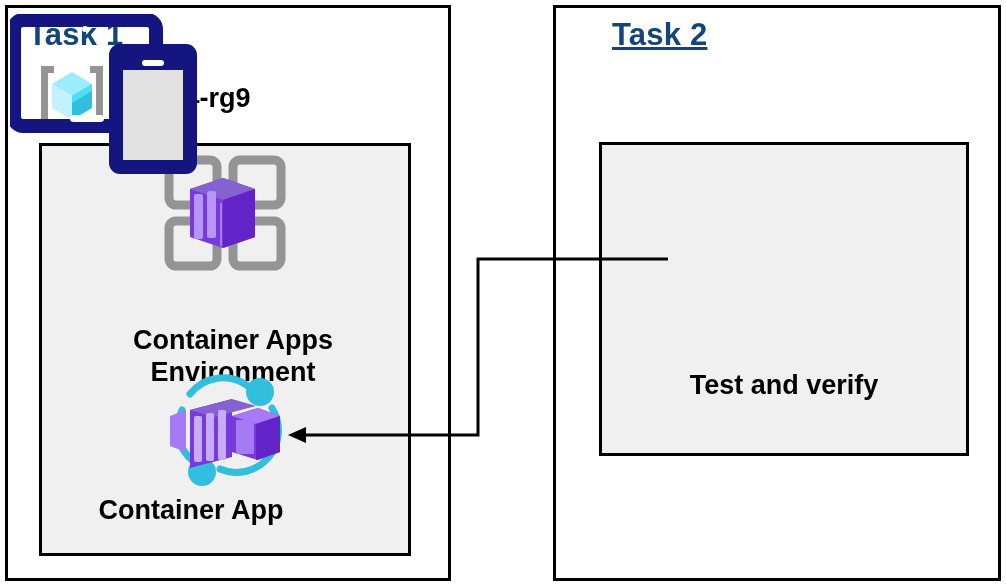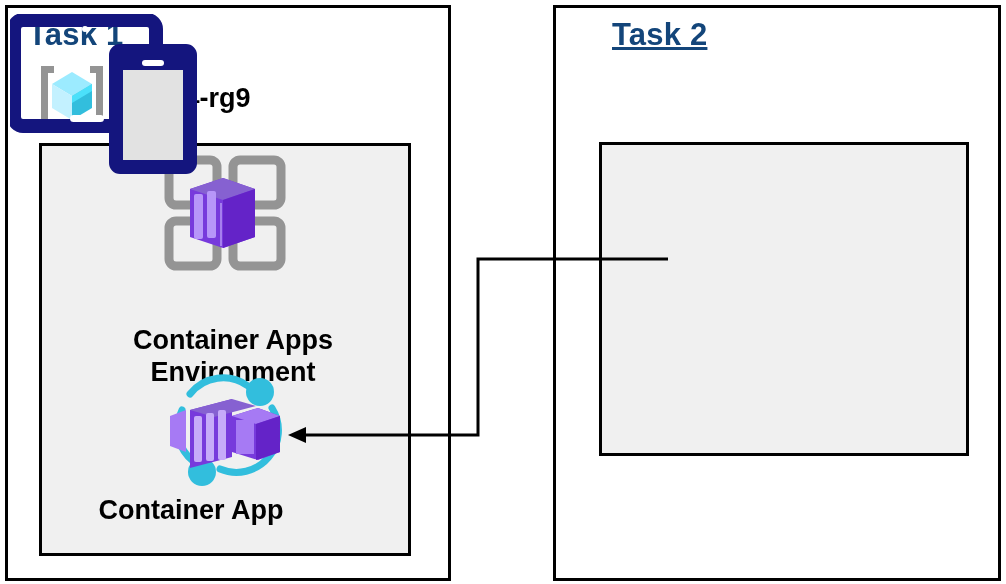--- a/index.html
+++ b/index.html
@@ -146,19 +146,20 @@
         <rect x="106" y="37" width="74" height="116" rx="4" fill="#e2e2e2" stroke="#14157e" stroke-width="14"></rect>
 
         <rect x="132" y="46" width="22" height="6" rx="3" fill="#ffffff"></rect>
 
         <rect x="113" y="44" width="60" height="12" fill="#14157e"></rect>
         <rect x="132" y="46" width="22" height="6" rx="3" fill="#ffffff"></rect>
       </svg>
     </div>
   </div>
 
+  <div class="caption" id="tv-caption">Test and verify</div>
 
   <svg id="connector">
     <polyline points="668,259 478,259 478,435 300,435" fill="none" stroke="#000000" stroke-width="3"></polyline>
     <polygon points="288,435 306,427 306,443" fill="#000000"></polygon>
   </svg>
 
 </div>
 
 </body></html>

